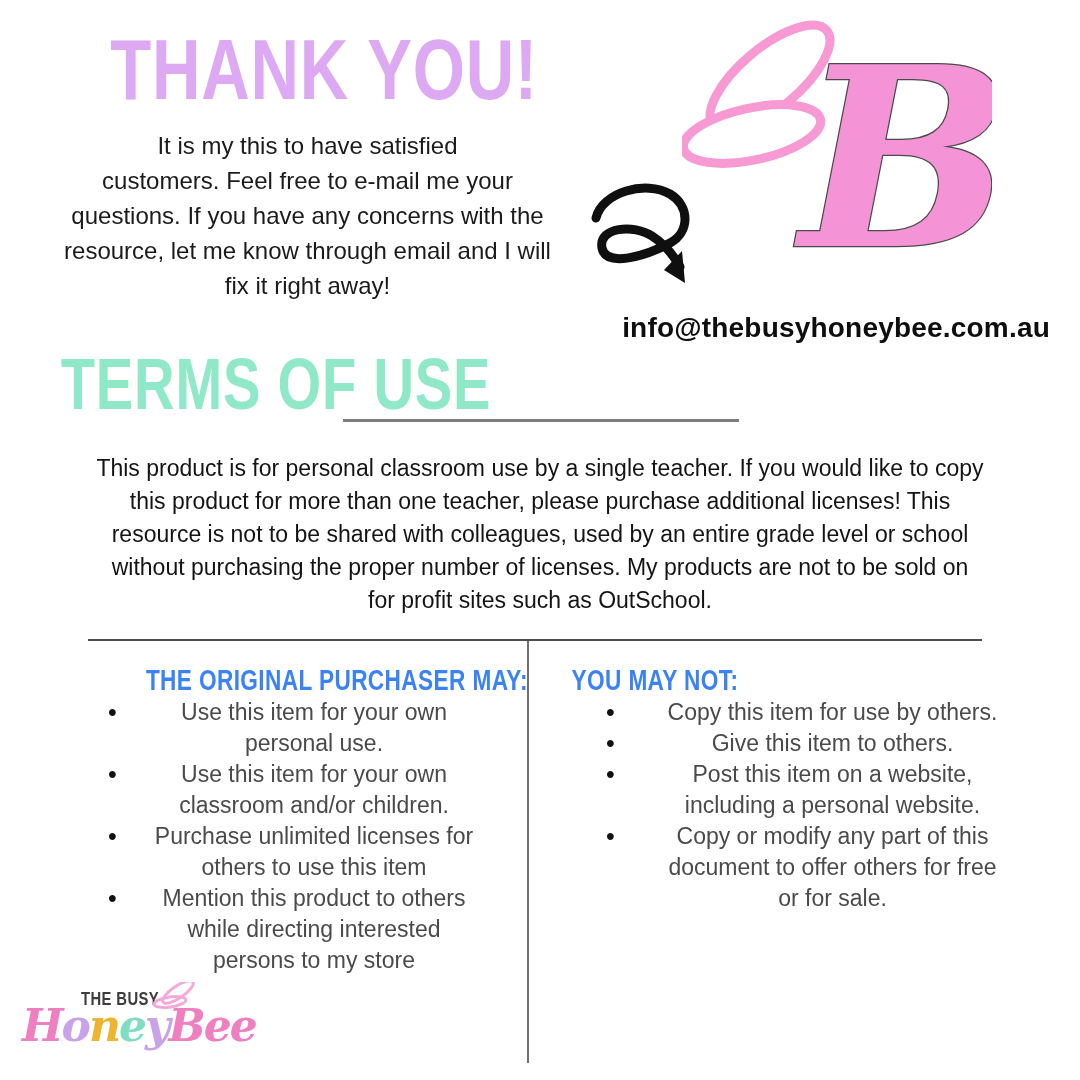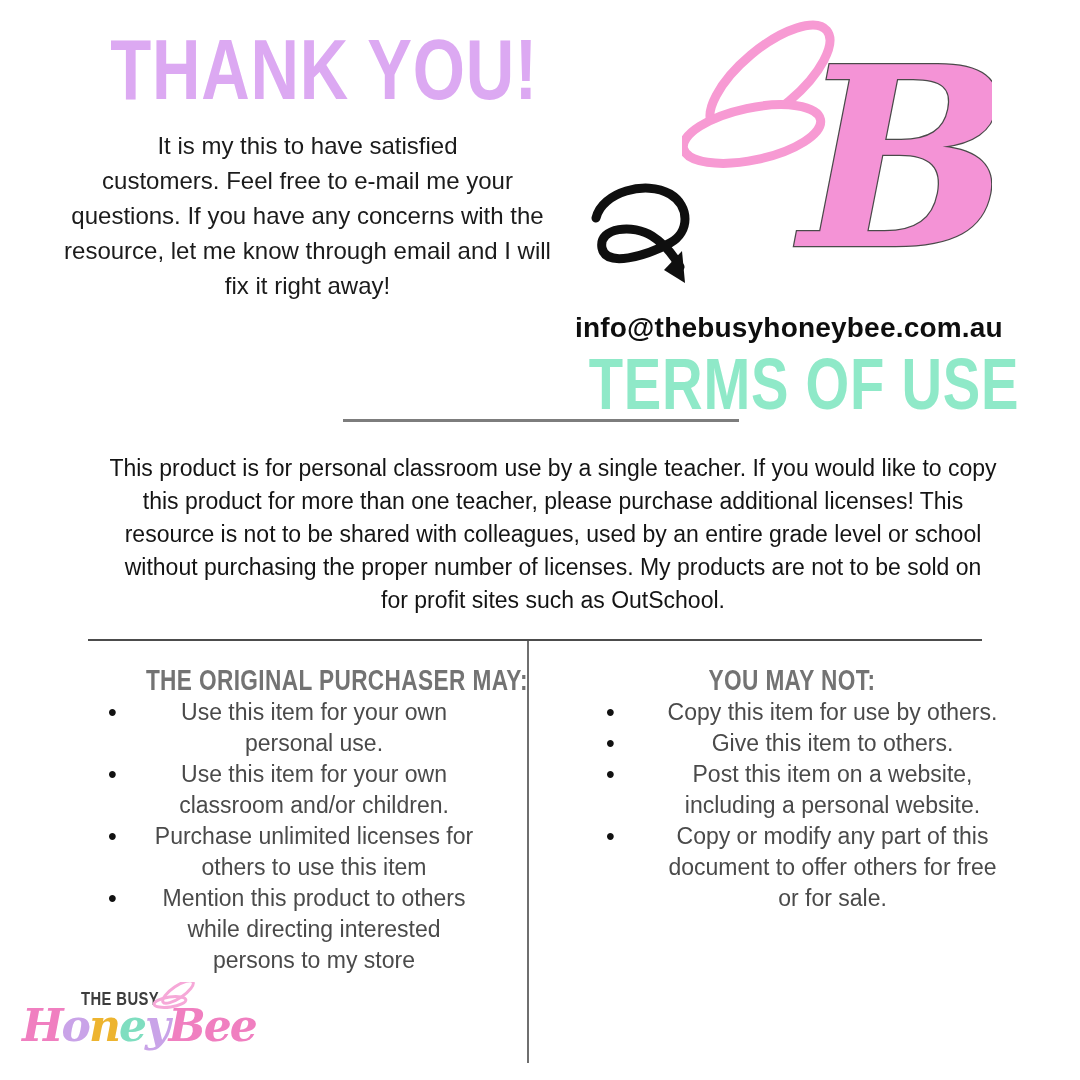--- a/index.html
+++ b/index.html
@@ -26,47 +26,47 @@
 
   
   .bee-svg { position:absolute; left:682px; top:6px; width:310px; height:296px; }
   .bee-svg text {
     font-family:"DejaVu Serif", serif; font-style:italic; font-weight:bold;
     font-size:250px; fill:#f493d6; stroke:#4a4a4a; stroke-width:2.5px; paint-order:stroke;
   }
 
   .email {
     position:absolute; top:312px; left:575px; width:475px;
-    text-align:left; font-weight:bold; font-size:28px; color:#0e0e0e;
+    text-align:right; font-weight:bold; font-size:28px; color:#0e0e0e;
     letter-spacing:0.2px;
   }
 
   
   .terms-title {
     position:absolute; top:348px; left:0; width:1080px;
-    text-align:right; font-weight:bold; font-size:72px; line-height:1;
+    text-align:left; font-weight:bold; font-size:72px; line-height:1;
     color:#8fe9c8; letter-spacing:1px;
   }
   .terms-underline {
     position:absolute; top:419px; left:343px; width:396px; height:3px;
     background:#7d7d7d;
   }
   .terms-para {
-    position:absolute; top:452px; left:43px; width:1020px;
+    position:absolute; top:452px; left:30px; width:1020px;
     text-align:center; font-size:23px; line-height:33px;
     white-space:pre; color:#141414;
   }
 
   
   .h-divider { position:absolute; top:639px; left:88px; width:894px; height:2px; background:#4c4c4c; }
   .v-divider { position:absolute; top:641px; left:527px; width:2px; height:422px; background:#6f6f6f; }
 
   
   .col-header {
-    text-align:center; font-weight:bold; font-size:29px; color:#737373;
+    font-weight:bold; font-size:29px; color:#3b82f6;
     letter-spacing:0.5px;
   }
   .col-left  { position:absolute; top:664px; left:92px;  width:420px; }
   .col-right { position:absolute; top:664px; left:548px; width:487px; }
   .tou-list { list-style:none; }
   .tou-list li {
     position:relative; text-align:center; font-size:23px; line-height:31px;
     color:#4a4a4a; white-space:pre-line; padding:0 20px 0 44px;
   }
   .col-right .tou-list li { padding-left:92px; padding-right:10px; }

